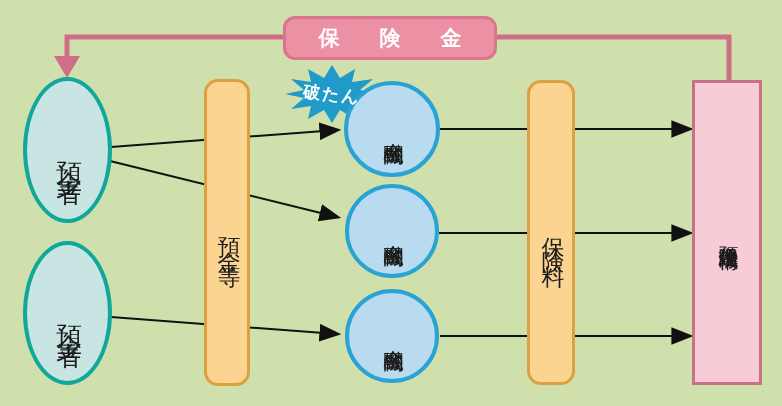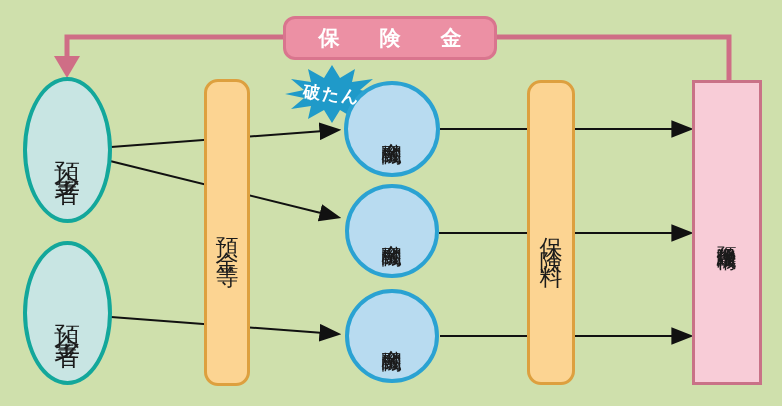--- a/index.html
+++ b/index.html
@@ -1,18 +1,18 @@
 <!DOCTYPE html>
 <html><head>
 <meta charset="utf-8">
 <style>
   html,body{margin:0;padding:0;background:#ffffff;font-family:"DejaVu Sans",sans-serif;}
   .canvas{position:relative;width:782px;height:406px;background:#cfe0ac;overflow:hidden;}
   svg.layer{position:absolute;left:0;top:0;z-index:1;}
-  .node{position:absolute;display:flex;align-items:center;justify-content:center;box-sizing:border-box;z-index:2;}
+  .node{position:absolute;display:flex;align-items:center;justify-content:center;box-sizing:border-box;z-index:2;font-family:Liberation Mono, monospace;}
   .vtext{writing-mode:vertical-rl;text-orientation:upright;white-space:nowrap;color:#1b1b1b;line-height:1;}
   
   .ins-box{left:283px;top:16px;width:214px;height:44px;background:#ec90a4;border:3px solid #d9758e;border-radius:12px;}
   .ins-box span{color:#ffffff;font-weight:bold;font-size:21px;letter-spacing:40px;padding-left:40px;white-space:nowrap;}
   
   .ellipse{background:#c8e5e3;border:4px solid #13a79b;border-radius:50%;}
   .e1{left:23px;top:77px;width:89px;height:146px;}
   .e2{left:23px;top:241px;width:89px;height:144px;}
   .ellipse .vtext{font-size:26px;letter-spacing:9px;padding-top:9px;font-weight:500;}
   

